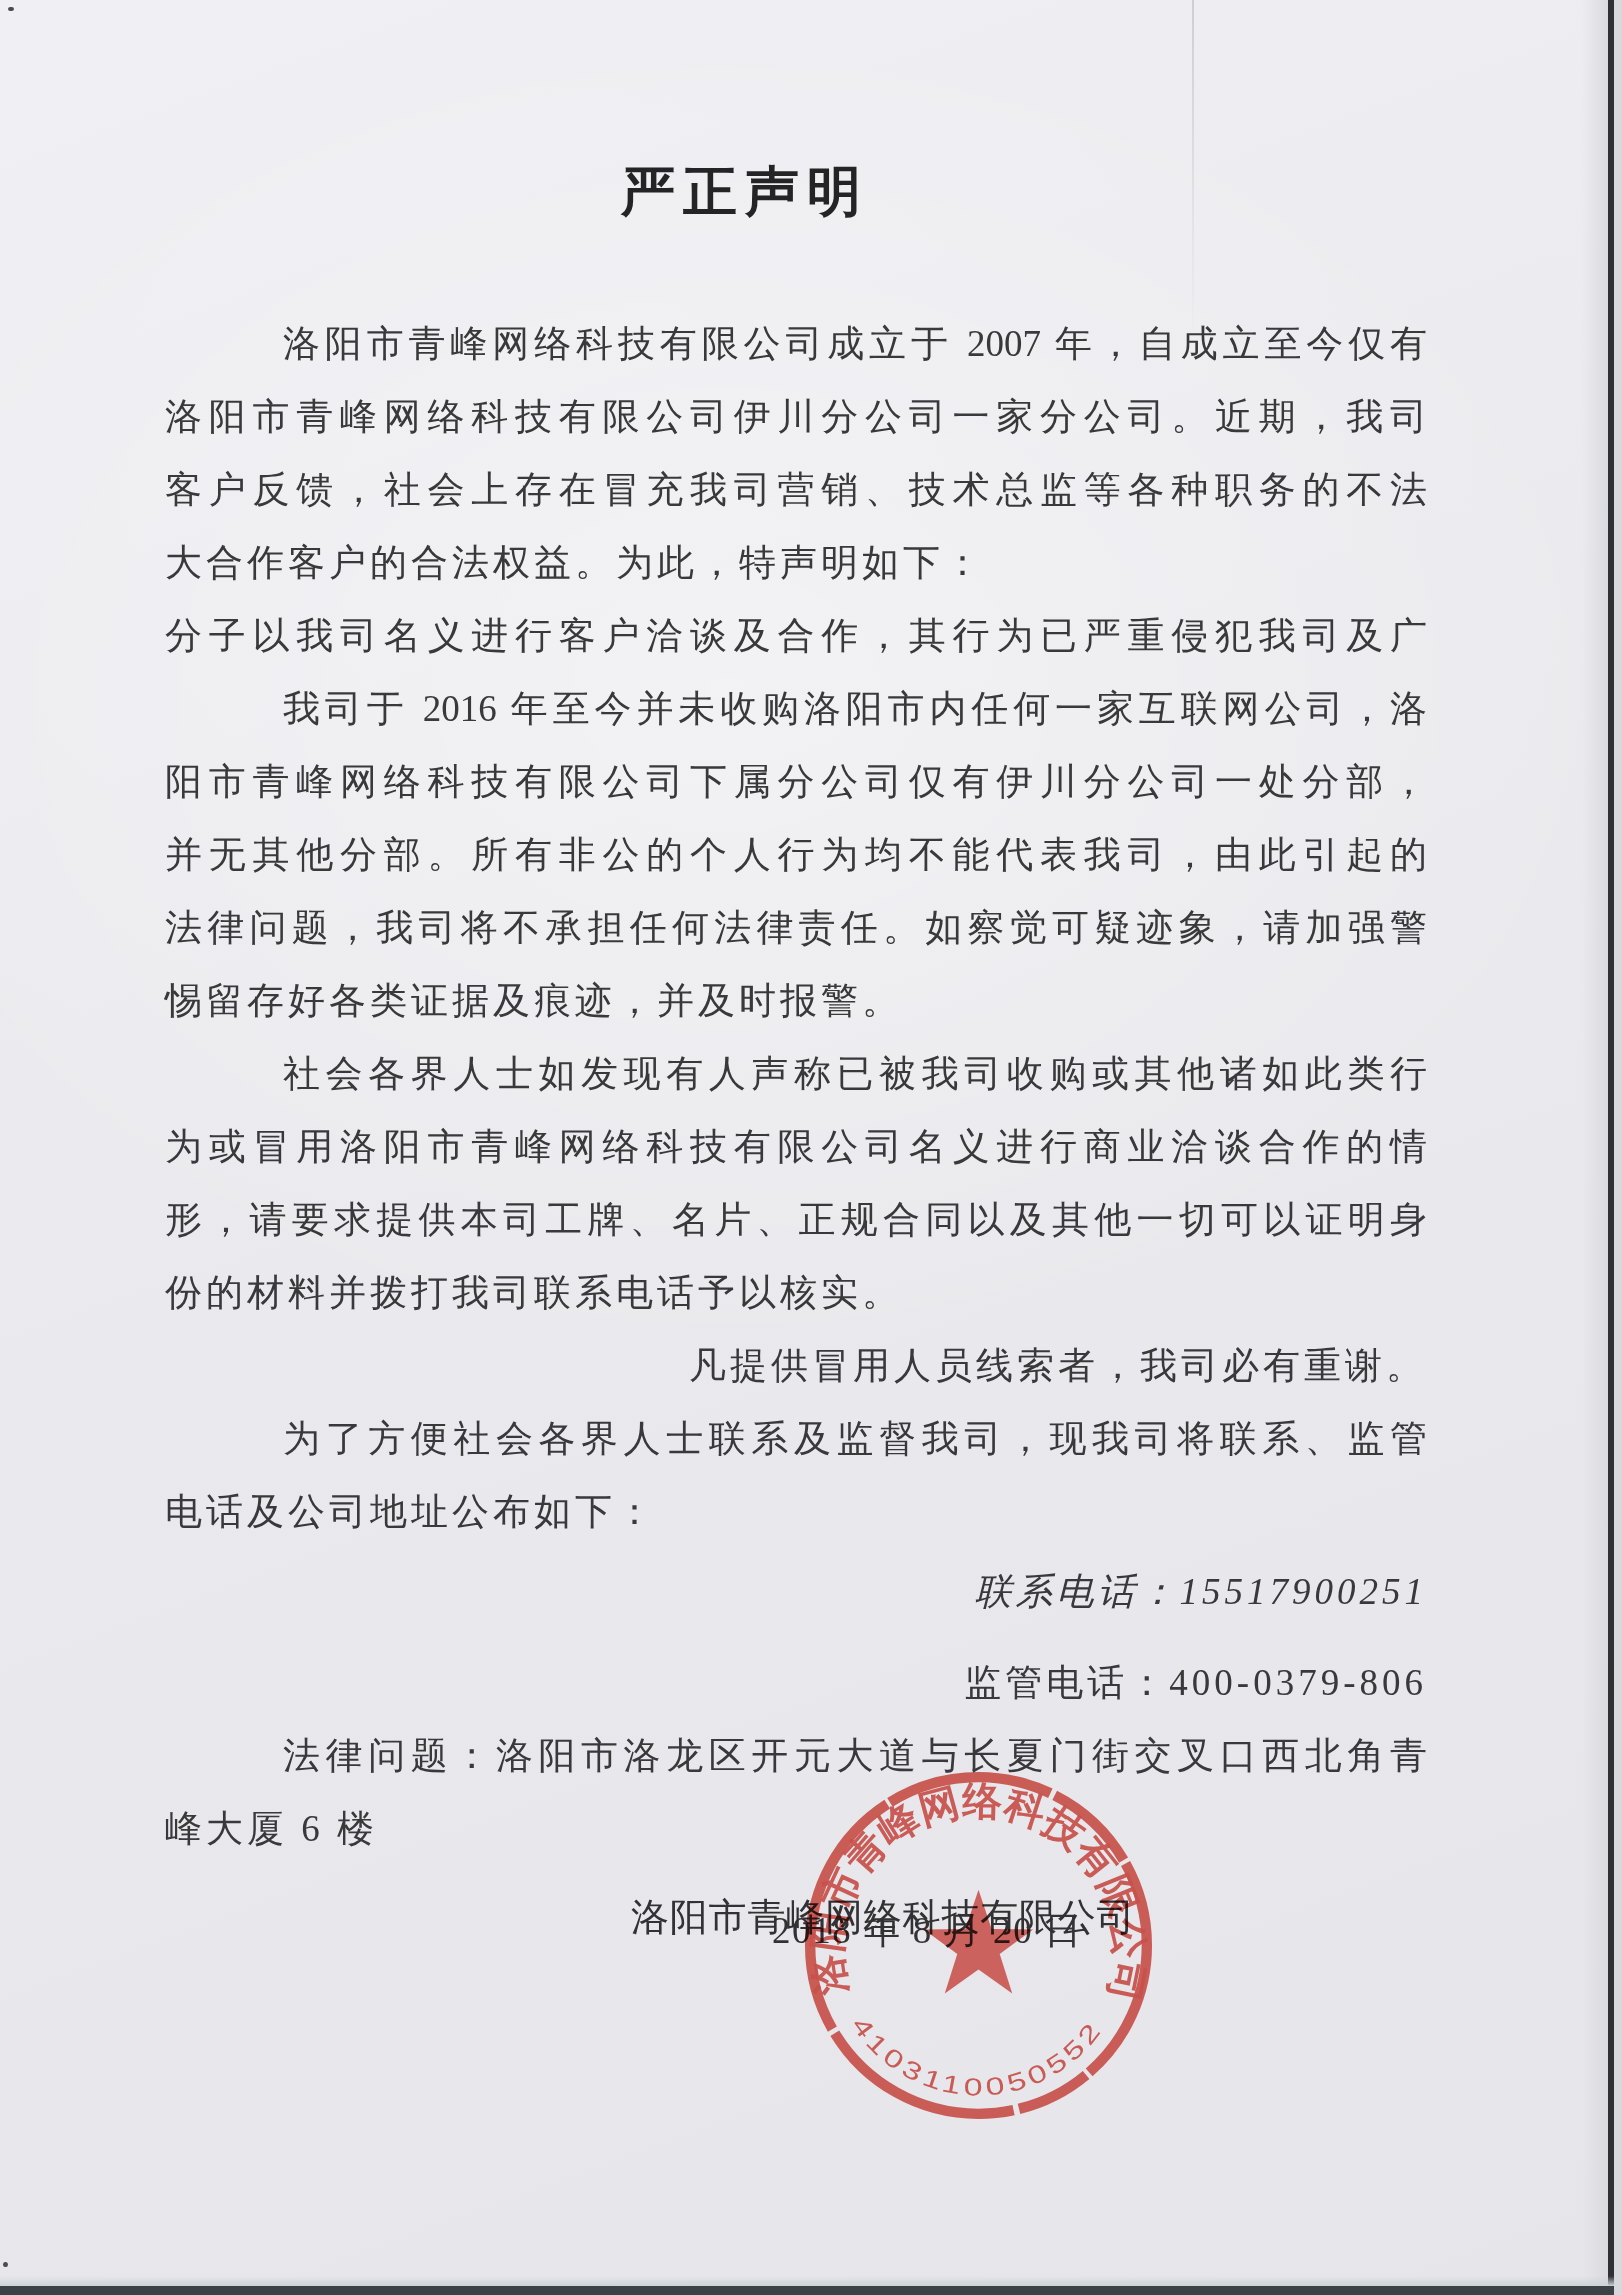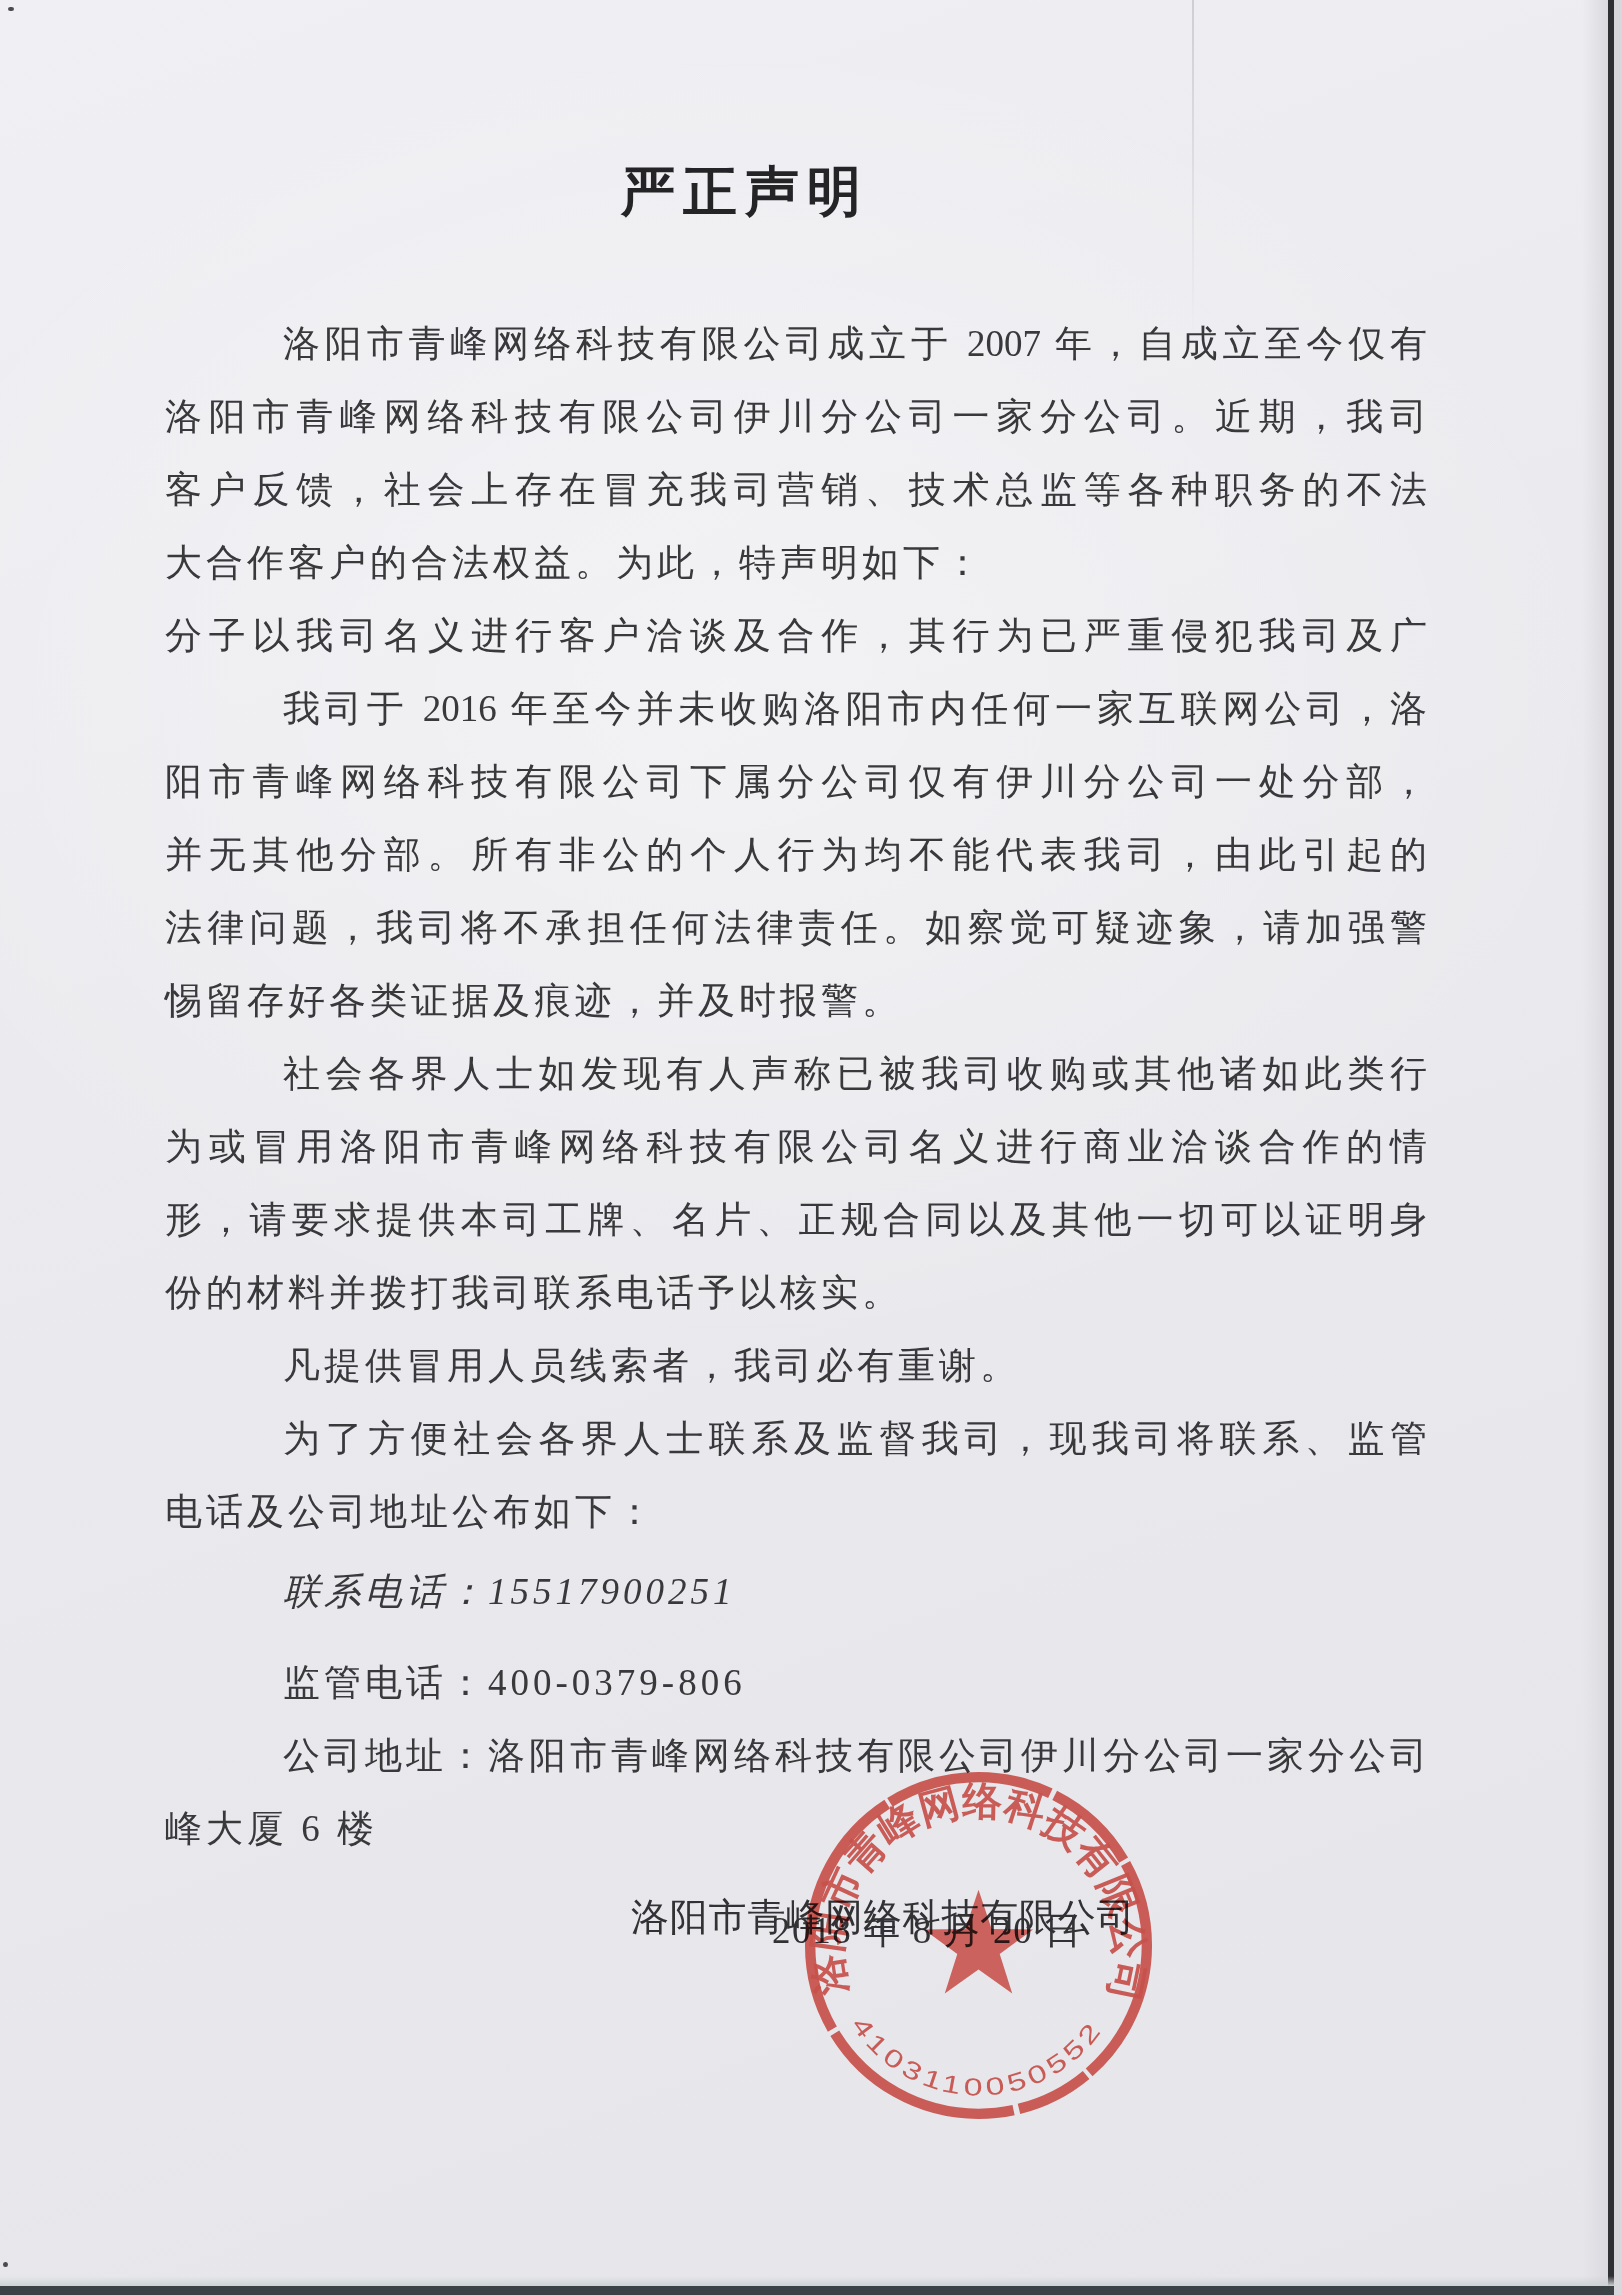--- a/index.html
+++ b/index.html
@@ -28,21 +28,21 @@
     margin:0;padding-top:148px;height:88px;line-height:88px;
     text-align:center;transform:translateX(-62px);
     font-size:54px;font-weight:bold;letter-spacing:8px;color:#242427;
   }
   .body-text{margin:71px 187px 0 165px;}
   .ln{
     font-size:37px;line-height:73px;height:73px;
     letter-spacing:4px;white-space:nowrap;color:#39393c;
   }
   .ln.fill{white-space:normal;letter-spacing:0;text-align:justify;text-align-last:justify;}
-  .ln.ind{text-indent:118px;}
+  .ln.ind{text-indent:118px;text-align:right;}
   .ln.sp8{margin-top:6.5px;font-style:italic;}
   .ln.sp22{margin-top:18px;}
 
   .sig-company{position:absolute;left:631px;top:1892px;font-size:38px;letter-spacing:0.8px;color:#323235;white-space:nowrap;}
   .sig-date{position:absolute;left:772px;top:1906px;font-size:37px;letter-spacing:1.6px;color:#323235;white-space:nowrap;}
 
   .seal{
     position:absolute;left:795px;top:1762px;width:367px;height:367px;
     mix-blend-mode:multiply;opacity:.9;
   }
@@ -67,21 +67,21 @@
     <div class="ln">惕留存好各类证据及痕迹，并及时报警。</div>
     <div class="ln fill ind">社会各界人士如发现有人声称已被我司收购或其他诸如此类行</div>
     <div class="ln fill">为或冒用洛阳市青峰网络科技有限公司名义进行商业洽谈合作的情</div>
     <div class="ln fill">形，请要求提供本司工牌、名片、正规合同以及其他一切可以证明身</div>
     <div class="ln">份的材料并拨打我司联系电话予以核实。</div>
     <div class="ln ind">凡提供冒用人员线索者，我司必有重谢。</div>
     <div class="ln fill ind">为了方便社会各界人士联系及监督我司，现我司将联系、监管</div>
     <div class="ln">电话及公司地址公布如下：</div>
     <div class="ln ind sp8">联系电话：15517900251</div>
     <div class="ln ind sp22">监管电话：400-0379-806</div>
-    <div class="ln fill ind">公司地址：洛阳市青峰网络科技有限公司伊川分公司一家分公司</div>
+    <div class="ln fill ind">法律问题：洛阳市洛龙区开元大道与长夏门街交叉口西北角青</div>
     <div class="ln">峰大厦 6 楼</div>
   </div>
 
   <div class="sig-company">洛阳市青峰网络科技有限公司</div>
   <div class="sig-date">2018 年 8 月 20 日</div>
 
   <svg class="seal" viewBox="0 0 460 460" xmlns="http://www.w3.org/2000/svg">
     <defs>
       <path id="arcTop" d="M 66 290 A 172 172 0 1 1 394 290" fill="none"></path>
       <path id="arcBot" d="M 67.2 324 A 188 188 0 0 0 392.8 324" fill="none"></path>

